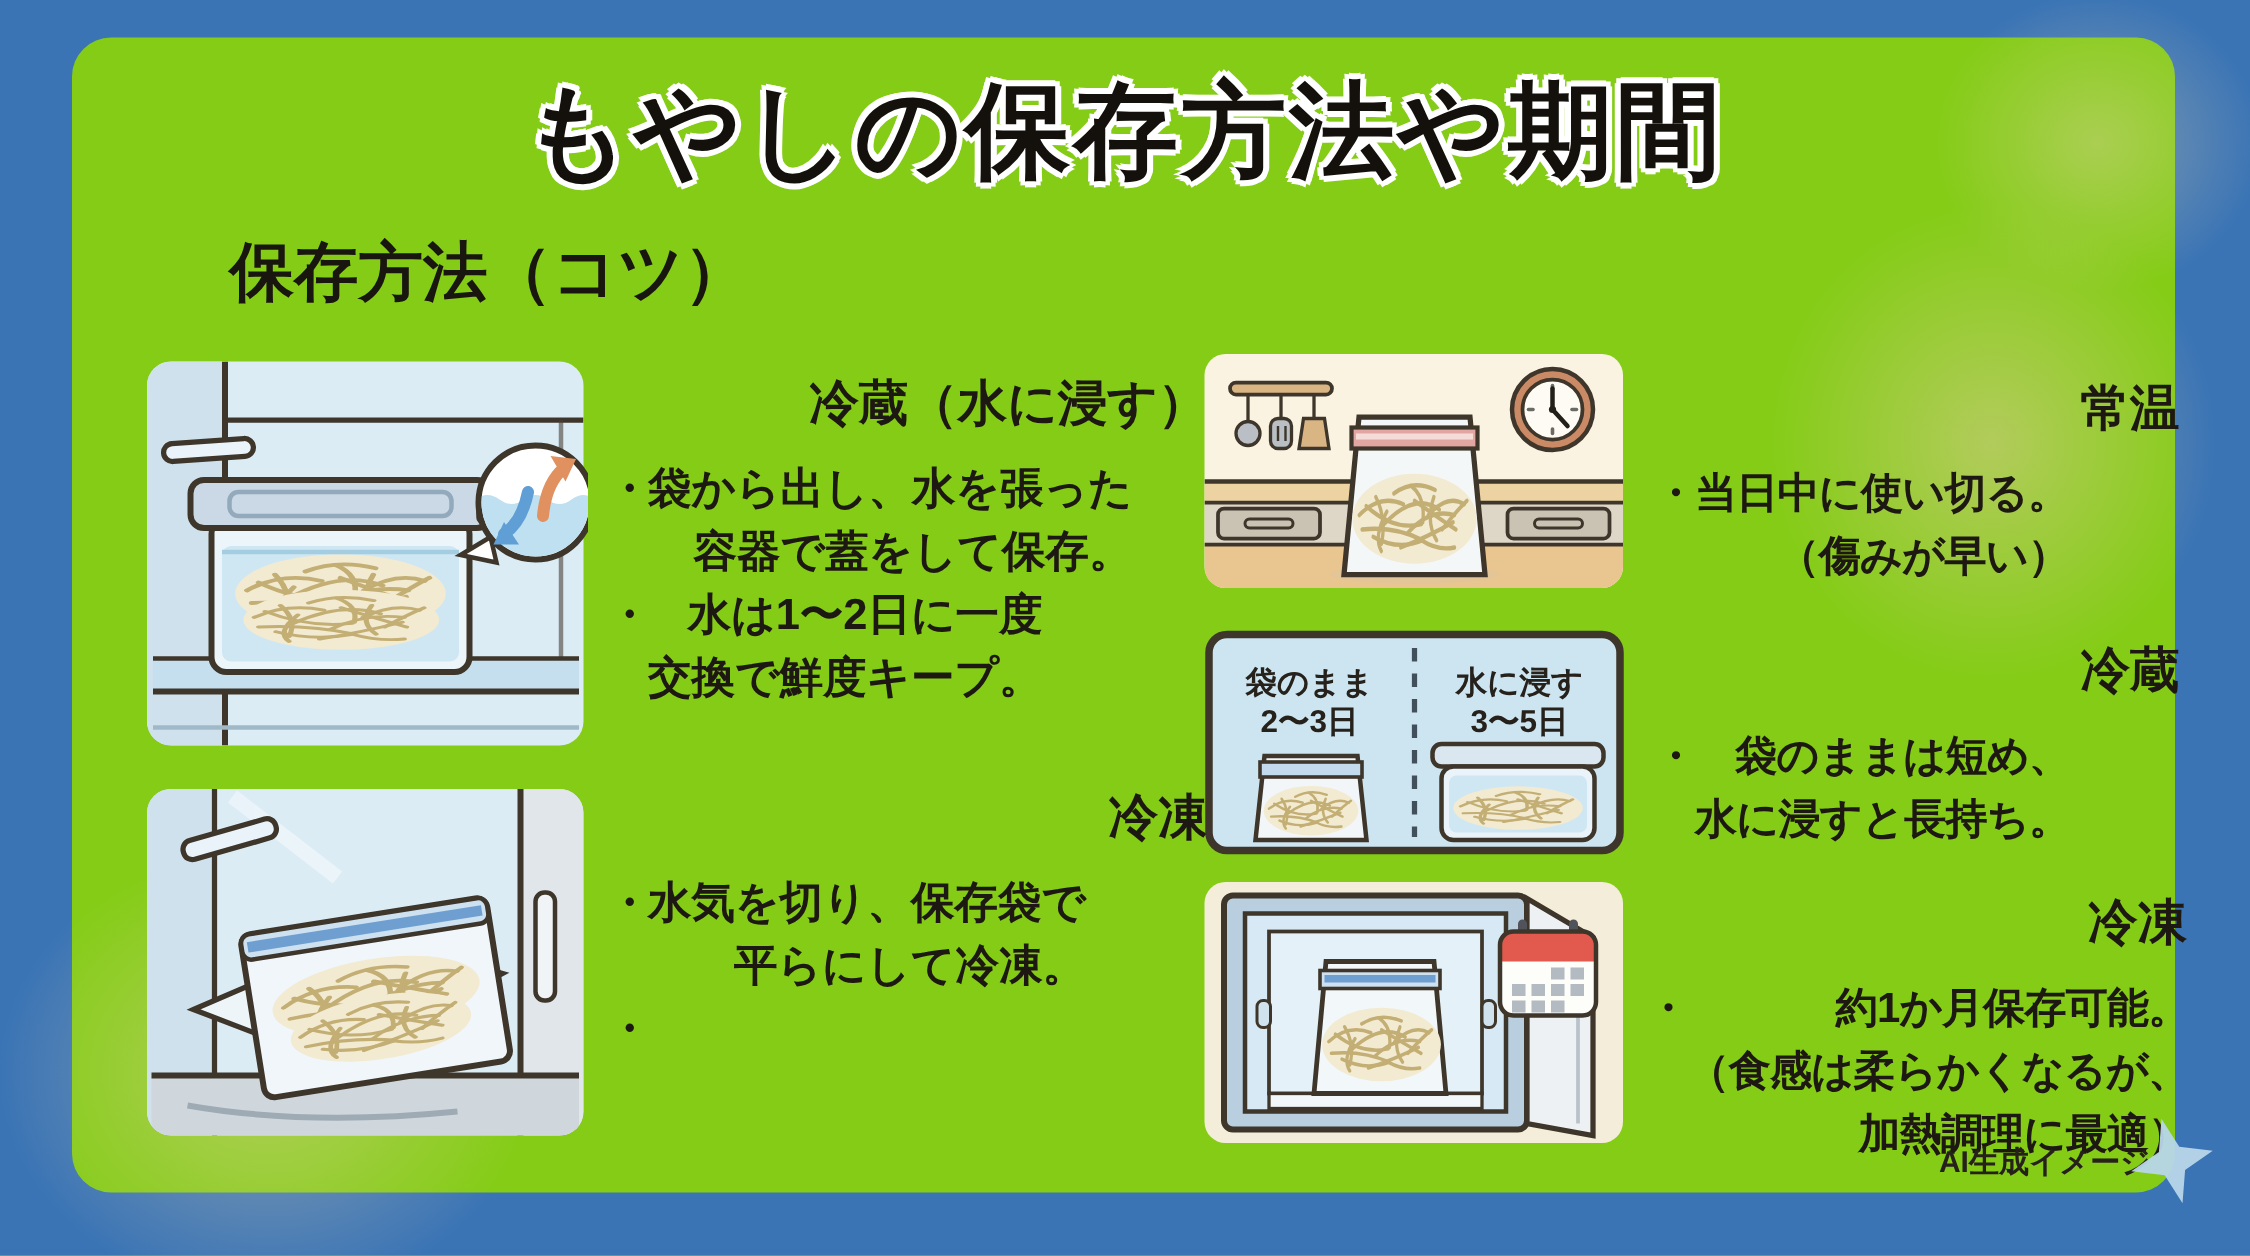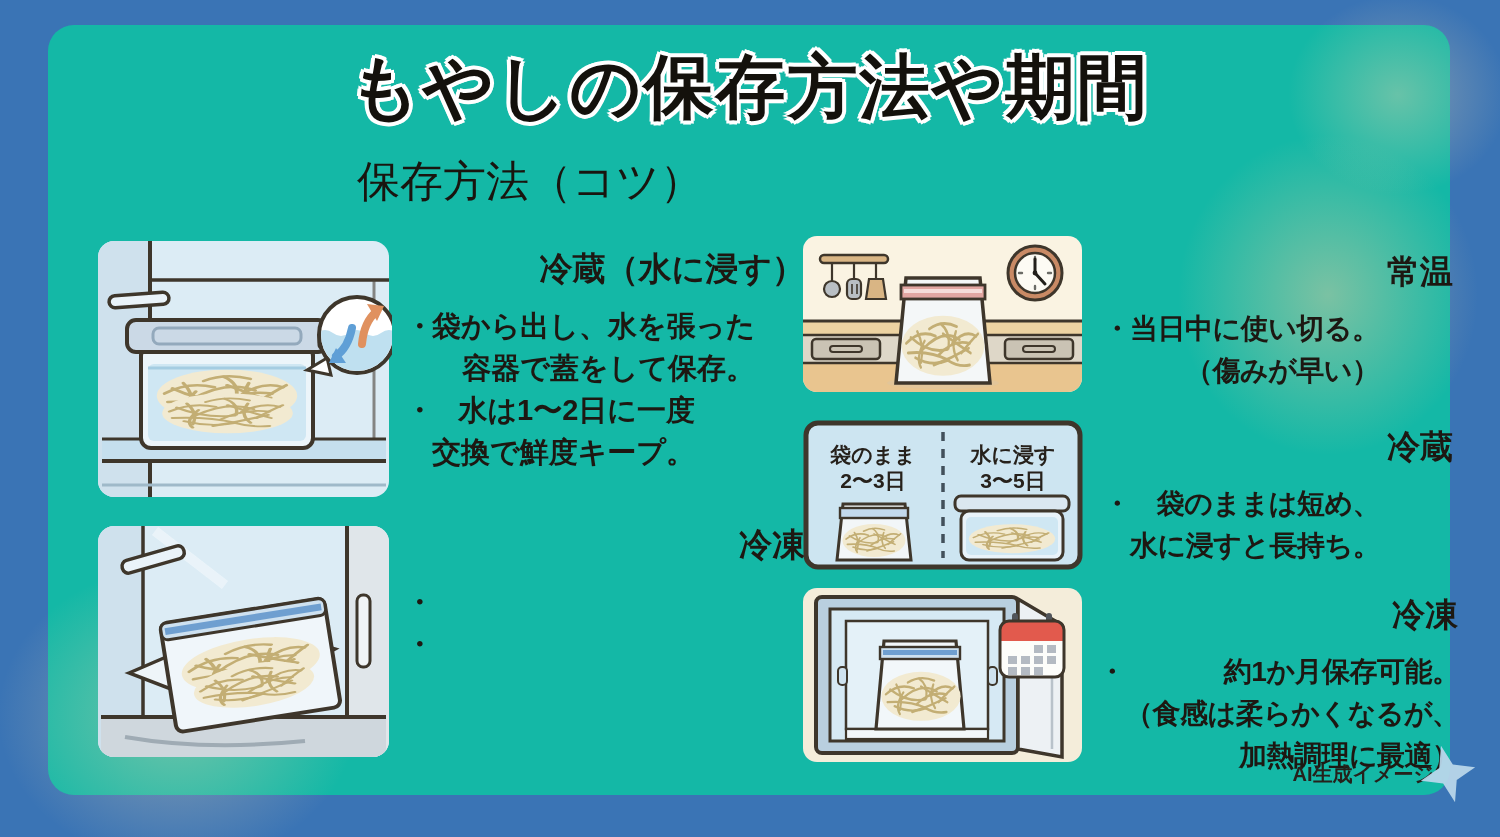--- a/index.html
+++ b/index.html
@@ -4,39 +4,39 @@
 <style>
   html,body{margin:0;padding:0;}
   body{
     width:1500px;height:837px;position:relative;overflow:hidden;
     background:#3a74b5;
     font-family:"Liberation Sans","DejaVu Sans",sans-serif;
     color:#1d1812;
   }
   .card{
     position:absolute;left:48px;top:25px;width:1402px;height:770px;
-    background:#14b8a6;border-radius:26px;
+    background:#84cc16;border-radius:26px;
   }
   .blotch{position:absolute;border-radius:50%;pointer-events:none;}
   .b1{left:1130px;top:110px;width:300px;height:320px;
       background:radial-gradient(closest-side,rgba(224,203,160,.5),rgba(224,203,160,0));}
   .b2{left:-50px;top:540px;width:360px;height:300px;
       background:radial-gradient(closest-side,rgba(231,211,173,.45),rgba(231,211,173,0));}
   .b3{left:1240px;top:-30px;width:220px;height:200px;
       background:radial-gradient(closest-side,rgba(228,210,172,.4),rgba(228,210,172,0));}
   .title{
     position:absolute;left:0;right:0;top:16px;text-align:center;
     font-size:70px;font-weight:900;letter-spacing:2px;color:#14110c;
     text-shadow:3px 3px 0 #fff,-3px 3px 0 #fff,3px -3px 0 #fff,-3px -3px 0 #fff,
                 4px 0 0 #fff,-4px 0 0 #fff,0 4px 0 #fff,0 -4px 0 #fff;
     margin:0;white-space:pre;
   }
   .colhead{
-    position:absolute;top:128px;margin:0;text-align:right;
-    font-size:43px;font-weight:400;color:#19150f;white-space:pre;
+    position:absolute;top:128px;margin:0;text-align:left;
+    font-size:43px;font-weight:700;color:#19150f;white-space:pre;
   }
   #left-head{left:105px;width:550px;}
   #right-head{left:785px;width:520px;}
   .panel{position:absolute;}
   .tb{position:absolute;text-align:right;}
   .tb h3{margin:0 0 13px 0;font-size:33px;font-weight:800;color:#1d1812;white-space:pre;}
   .bullet{display:flex;align-items:flex-start;font-weight:700;color:#1d1812;}
   .bullet .m{flex:none;width:27px;}
   .bullet .bt{white-space:pre;}
   .lg .bullet{font-size:29px;line-height:1.45;}
@@ -168,20 +168,22 @@
       <rect x="76" y="93" width="158" height="7" fill="#6f9fd0"></rect>
       <use href="#sprouts" transform="translate(78,108) scale(1.55,1.0)"></use>
       <use href="#sprouts" transform="translate(88,134) scale(1.35,0.85)"></use>
     </g>
   </svg>
 
   <div class="tb lg" style="left:357px;top:498px;width:400px">
     <h3>冷凍</h3>
     <div class="bullet">
       <span class="m">・</span>
+      <span class="bt">水気を切り、保存袋で
+平らにして冷凍。</span>
     </div>
     <div class="bullet">
       <span class="m">・</span>
     </div>
   </div>
 
   <svg class="panel" style="left:752px;top:208px" width="285" height="162" viewBox="0 0 285 162">
     <defs>
         <clipPath id="c3">
           <rect x="3" y="3" width="279" height="156" rx="14"></rect>

